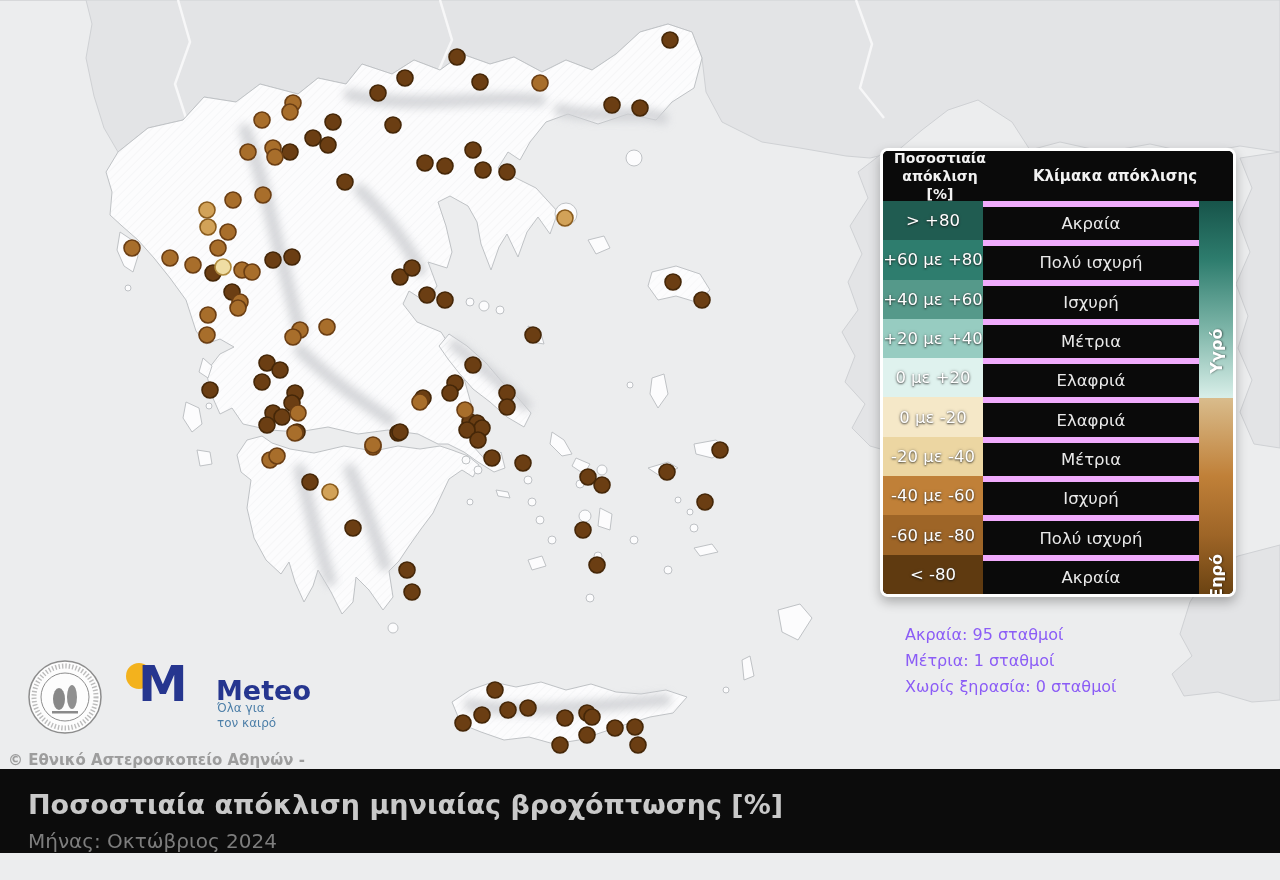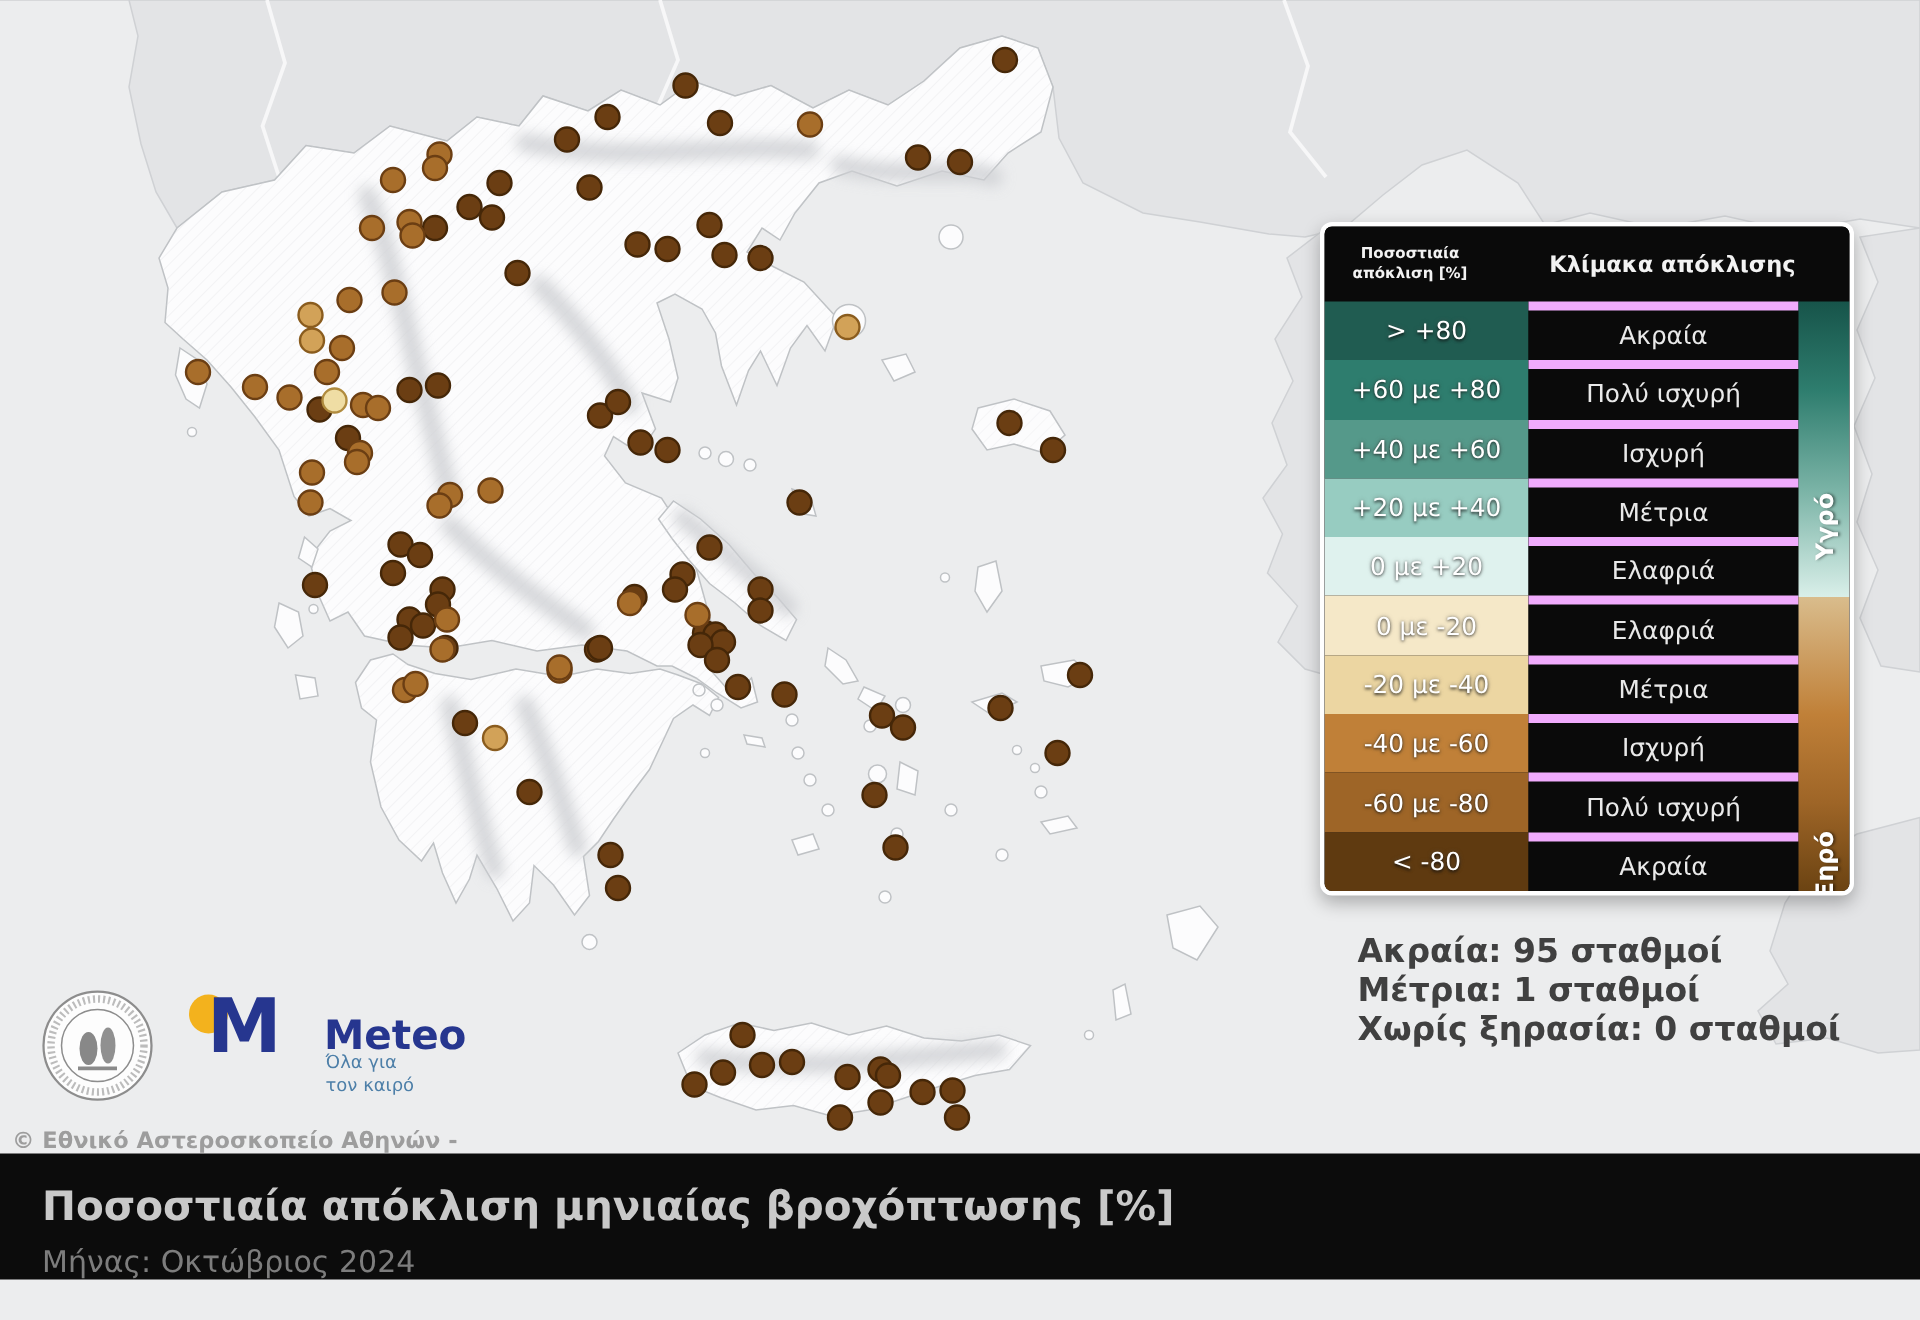--- a/index.html
+++ b/index.html
@@ -6,43 +6,43 @@
   body{width:1280px;height:880px;position:relative;overflow:hidden;background:#ecedee;
        font-family:"DejaVu Sans","Liberation Sans",sans-serif;}
   #map-wrap{position:absolute;left:0;top:0;width:1280px;height:772px;}
   
   .legend-card{position:absolute;left:880px;top:148px;width:356px;height:449px;background:#fff;
      border-radius:8px;box-shadow:0 5px 12px rgba(0,0,0,.28);}
   .legend-table{position:absolute;left:3px;top:3px;right:3px;bottom:3px;background:#0a0a0a;
      border-radius:5px;overflow:hidden;}
   .legend-head{position:absolute;left:0;top:0;right:0;height:50px;display:flex;background:#0a0a0a;}
   .lh1{width:114px;display:flex;align-items:center;justify-content:center;text-align:center;
-       color:#f2f2f2;font-size:10px;font-weight:bold;line-height:1.3;padding:0 6px;box-sizing:border-box;}
+       color:#f2f2f2;font-size:14px;font-weight:bold;line-height:1.3;padding:0 6px;box-sizing:border-box;}
   .lh2{flex:1;display:flex;align-items:center;justify-content:center;color:#f2f2f2;
        font-size:15px;font-weight:bold;}
   .legend-rows{position:absolute;left:0;top:50px;right:34px;bottom:0;display:flex;flex-direction:column;}
   .legend-row{flex:1;display:flex;}
-  .lcell-range{width:136px;display:flex;align-items:center;justify-content:center;color:#fff;
+  .lcell-range{width:100px;display:flex;align-items:center;justify-content:center;color:#fff;
        font-size:16.5px;text-shadow:0 1px 2px rgba(0,0,0,.65),0 0 3px rgba(80,80,80,.55);}
   .lcell-label{flex:1;display:flex;align-items:center;justify-content:center;background:#0a0a0a;
        color:#e9e9e9;font-size:16.5px;border-top:6px solid #f0abfc;}
   .legend-strip{position:absolute;top:50px;right:0;bottom:0;width:34px;}
   .strip-wet{position:absolute;left:0;top:0;width:100%;height:50%;
        background:linear-gradient(180deg,#17544a 0%,#2e7d6e 30%,#7db5a8 65%,#d9efe9 100%);}
   .strip-dry{position:absolute;left:0;top:50%;width:100%;height:50%;
        background:linear-gradient(180deg,#d9bc8c 0%,#c08038 40%,#9e6527 70%,#6b4312 100%);}
   .strip-label{position:absolute;left:0;width:34px;height:90px;display:flex;align-items:center;
        justify-content:center;color:#fff;font-weight:bold;font-size:16px;
        text-shadow:0 1px 2px rgba(0,0,0,.5);transform:rotate(-90deg);}
   .strip-label.wet{top:105px;}
   .strip-label.dry{top:330px;}
   
   .stats{position:absolute;left:905px;top:622px;width:330px;}
   .stats-title{font-size:19px;font-weight:bold;color:#3d3d3d;margin-bottom:8px;}
-  .stat-line{font-size:22px;color:#404040;line-height:26px;font-weight:bold;}
+  .stat-line{font-size:16px;color:#8b5cf6;line-height:26px;}
   
   .branding{position:absolute;left:0px;top:645px;width:360px;height:130px;}
   .seal{position:absolute;left:28px;top:10px;}
   .meteo-logo{position:absolute;left:118px;top:14px;width:200px;height:80px;}
   .meteo-dot{position:absolute;left:8px;top:4px;width:26px;height:26px;border-radius:50%;background:#f3b21d;}
   .meteo-m{position:absolute;left:20px;top:-4px;font-size:50px;font-weight:bold;color:#26368f;}
   .meteo-name{position:absolute;left:98px;top:16px;font-size:27px;font-weight:bold;color:#26368f;}
   .meteo-tag{position:absolute;left:99px;font-size:12px;color:#4d7fa8;}
   .tag1{top:42px;} .tag2{top:57px;}
   .copyright{position:absolute;left:8px;top:106px;font-size:15px;font-weight:bold;color:#9d9d9d;}

